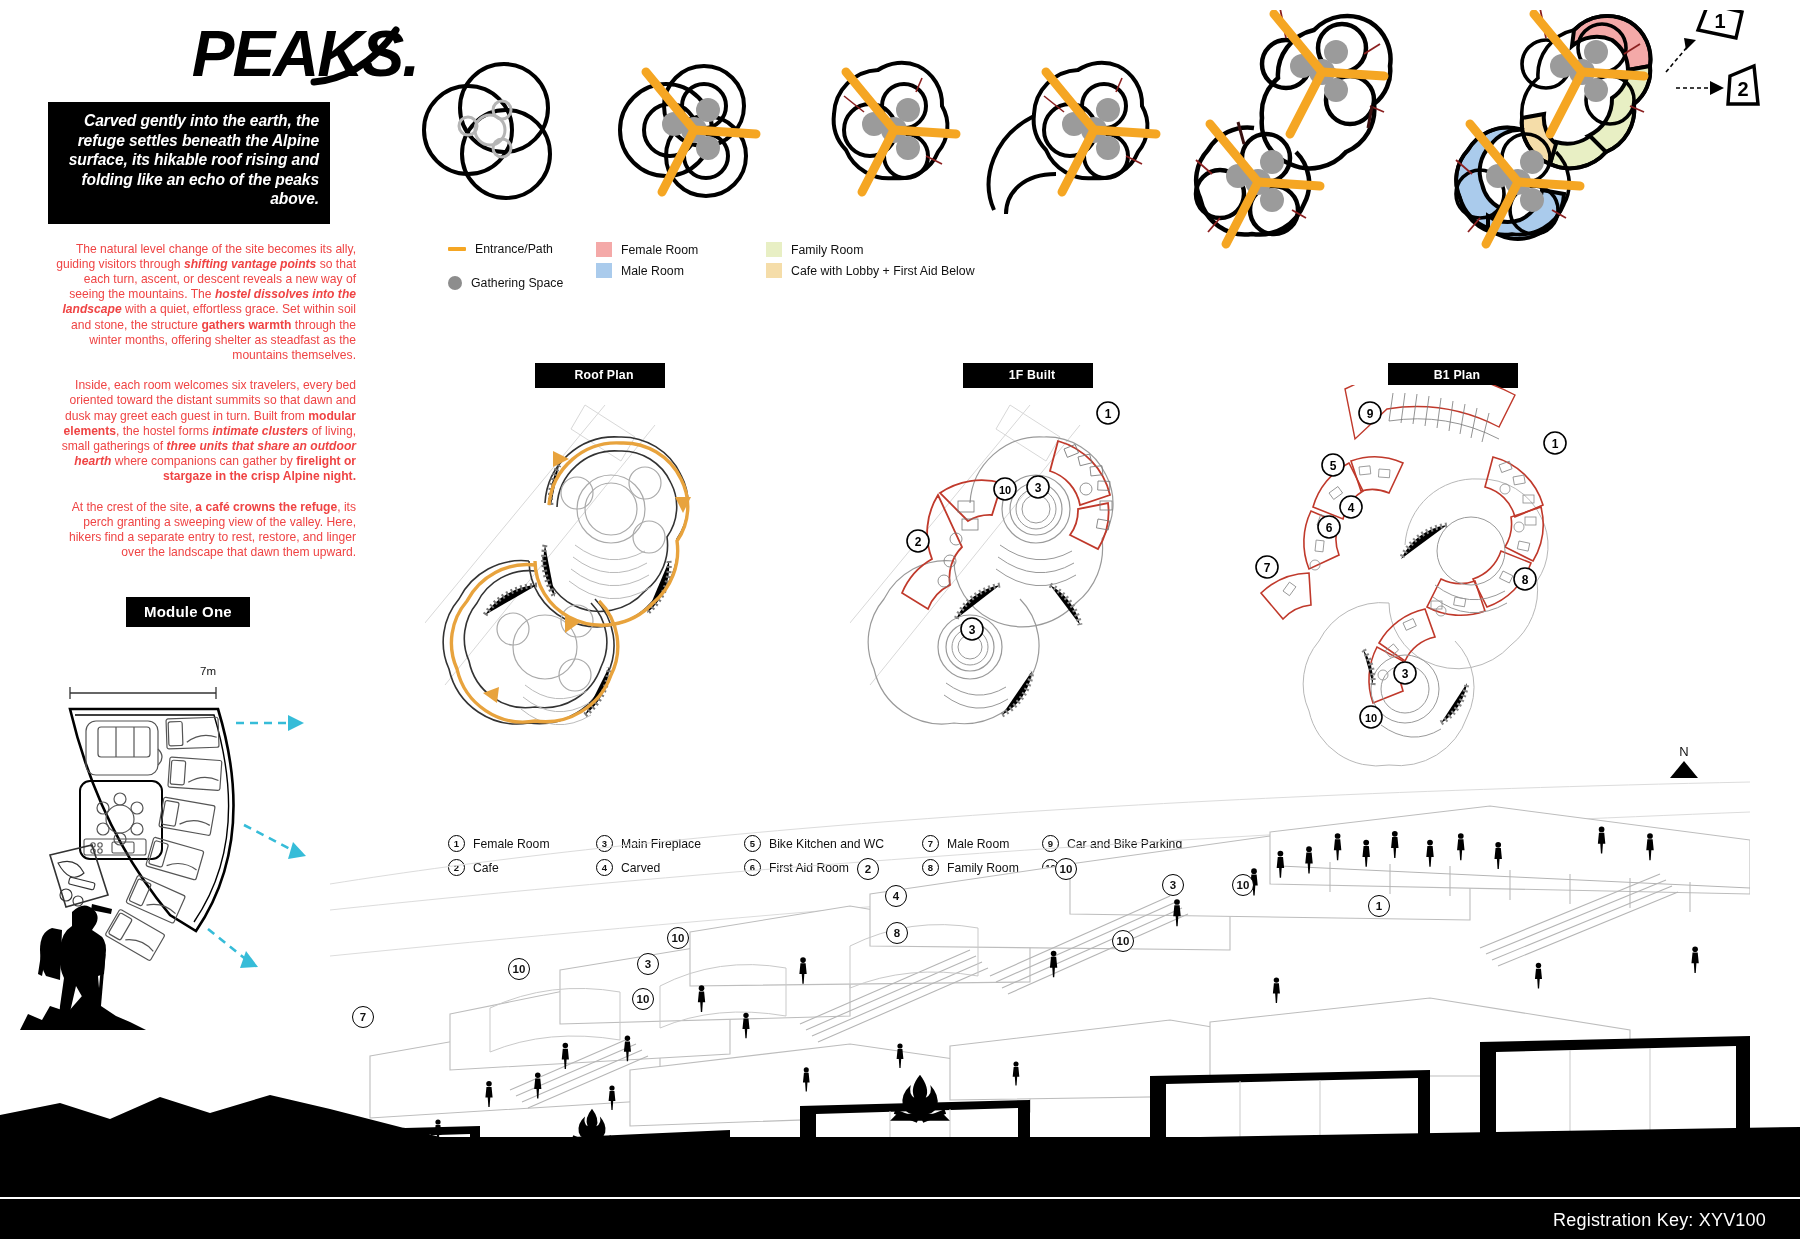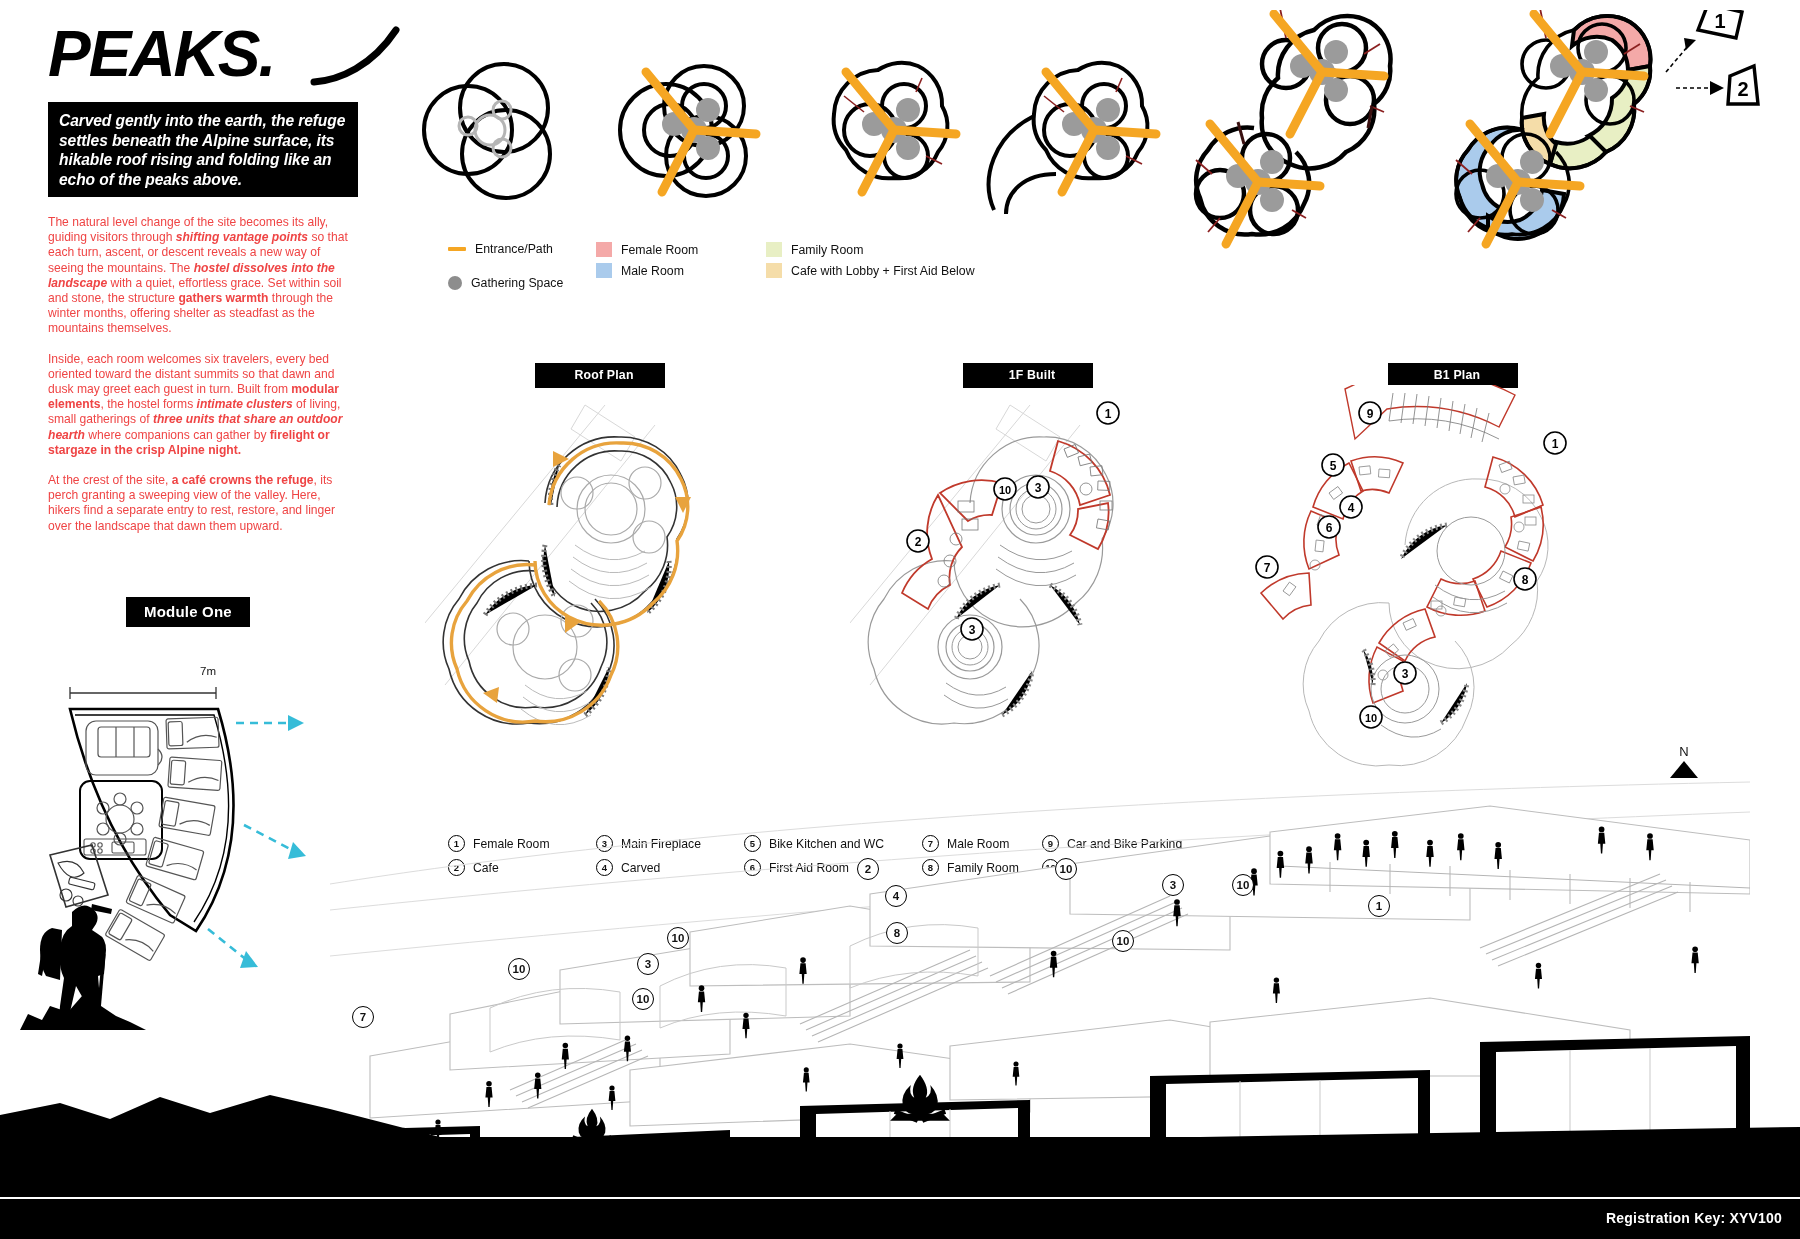--- a/index.html
+++ b/index.html
@@ -18,20 +18,21 @@
   #board {
     position: absolute; inset: 0;
     width: 1800px; height: 1239px;
   }
 
   
   #left-col {
     position: absolute;
     left: 48px; top: 18px;
     width: 370px;
+    text-align: right;
   }
   #title-row { position: relative; height: 80px; }
   .logo-text {
     font-family: "Liberation Sans", sans-serif;
     font-weight: 700;
     font-style: italic;
     font-size: 64px;
     letter-spacing: -2px;
     line-height: 72px;
     margin: 0;
@@ -39,23 +40,23 @@
     display: inline-block;
   }
   .logo-swoosh {
     position: absolute;
     left: 262px; top: 8px;
     width: 100px; height: 62px;
   }
   .tagline-box {
     background: #000;
     color: #fff;
-    padding: 9px 11px 8px 11px;
+    padding: 9px 11px 15px 11px;
     margin-top: 4px;
-    width: 310px;
+    width: 282px;
   }
   .tagline-box p {
     margin: 0;
     font-weight: 700;
     font-style: italic;
     font-size: 15.6px;
     line-height: 19.5px;
     letter-spacing: -0.1px;
   }
   .body-text {
@@ -205,24 +206,24 @@
 
   
   #footer-bar {
     position: absolute;
     left: 0; bottom: 0;
     width: 1800px; height: 40px;
     background: #000;
   }
   #reg-key {
     position: absolute;
-    right: 18px; top: 11px;
+    right: 34px; top: 11px;
     color: #fff;
-    font-weight: 700;
-    font-size: 14px;
+    font-weight: 400;
+    font-size: 18px;
     letter-spacing: 0.2px;
   }
 
   
   .callout {
     position: absolute;
     width: 22px; height: 22px;
     border-radius: 50%;
     border: 1.6px solid #000;
     background: #fff;

